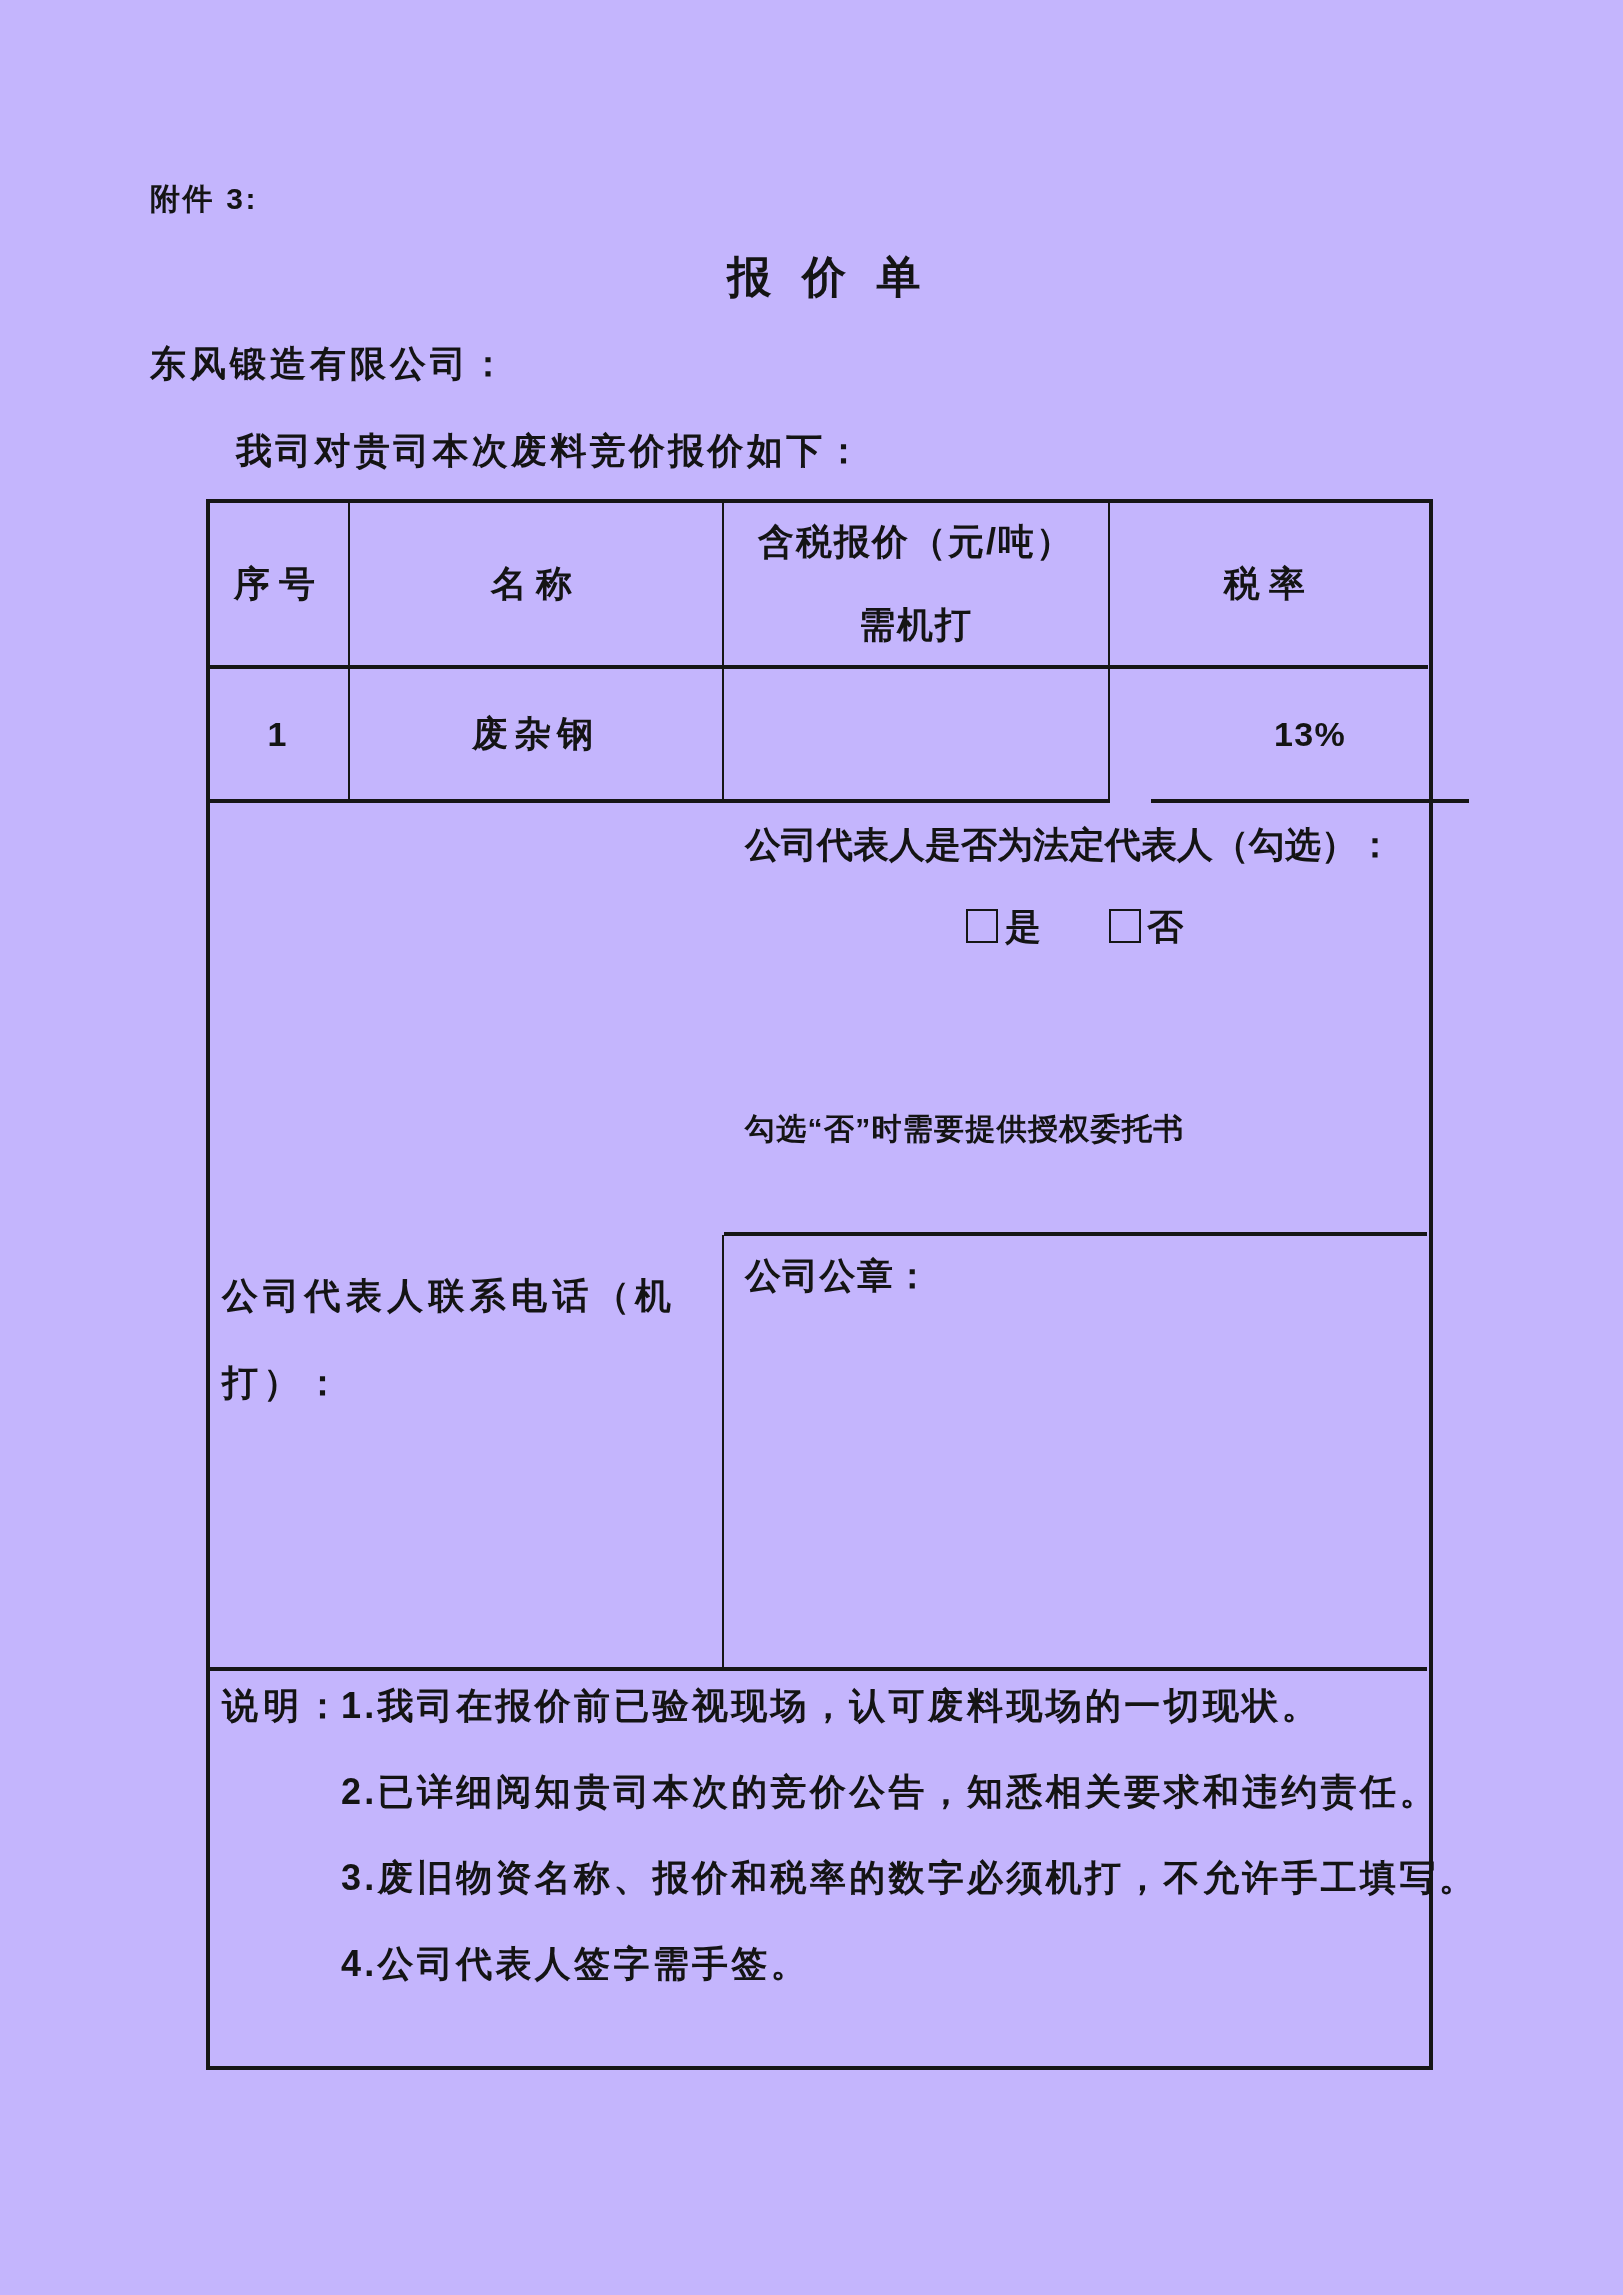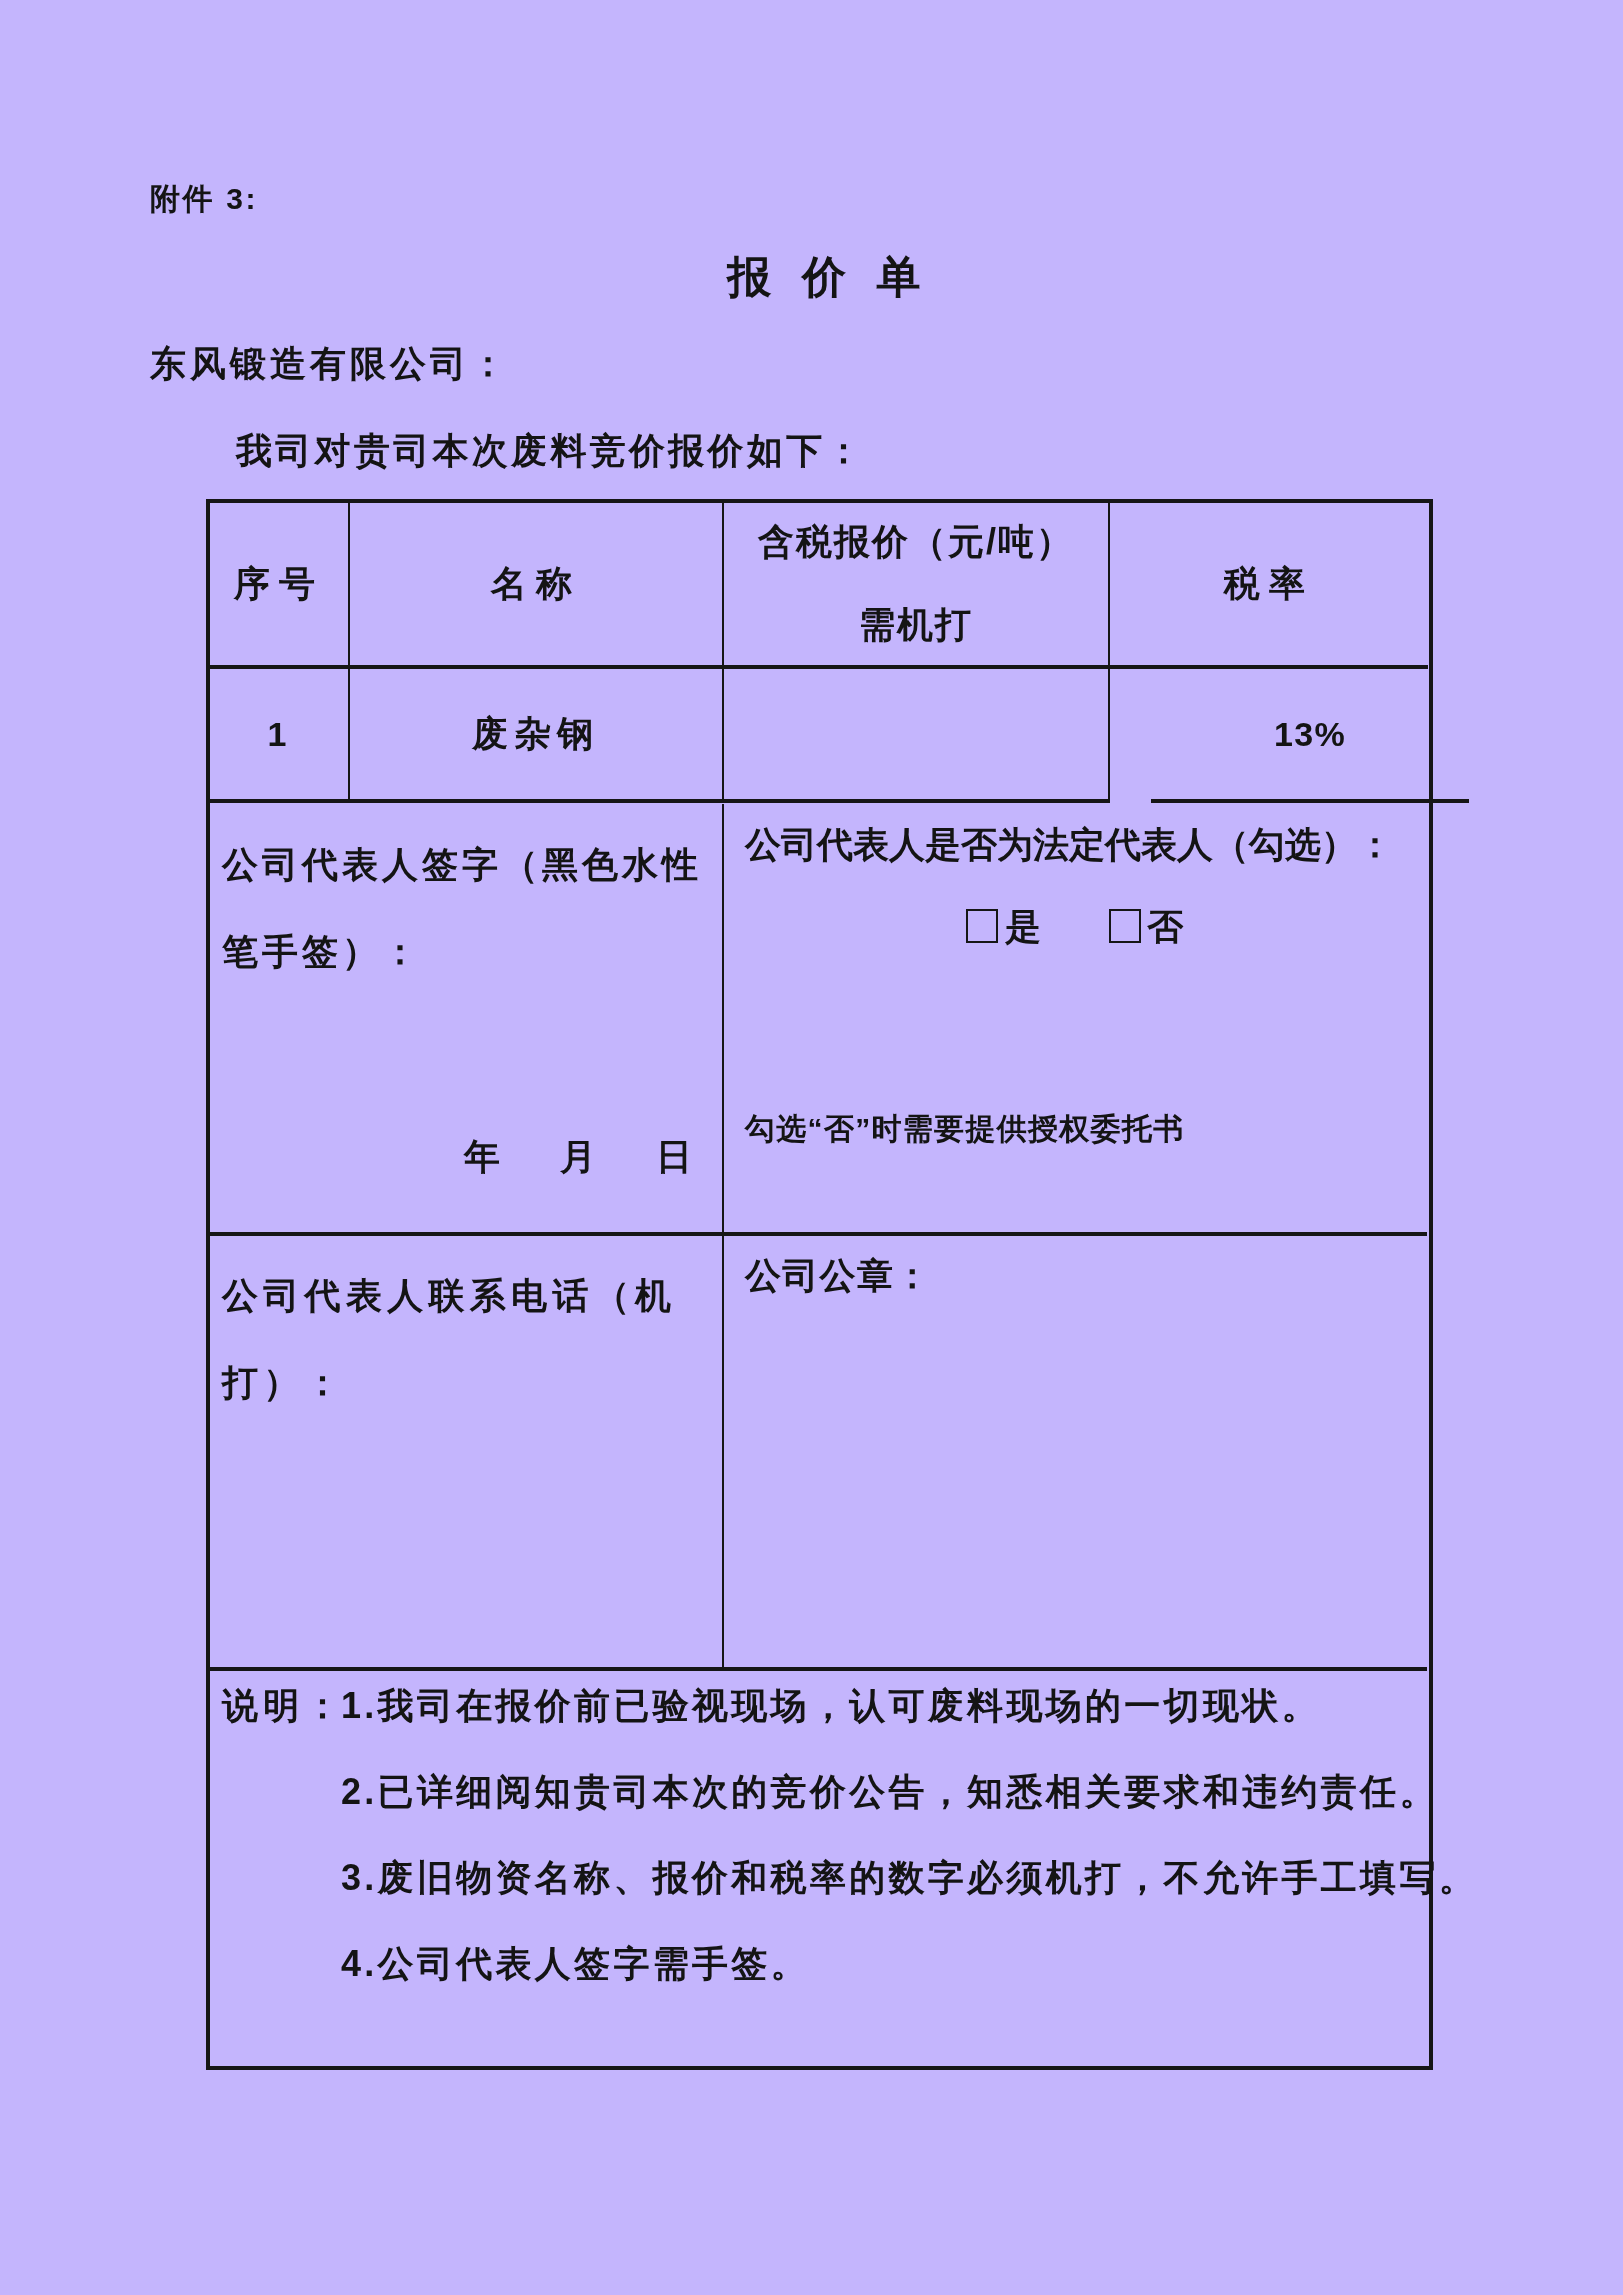--- a/index.html
+++ b/index.html
@@ -75,25 +75,20 @@
       <div>含税报价（元/吨）</div>
       <div>需机打</div>
     </div>
     <div class="cell center bb h-tax">税率</div>
 
     <div class="cell center br bb r-no">1</div>
     <div class="cell center br bb r-name">废杂钢</div>
     <div class="cell center br bb r-price"></div>
     <div class="cell center bb r-tax">13%</div>
 
-    <div class="cell br bb sig-left">
-      <div>公司代表人签字（黑色水性</div>
-      <div>笔手签）：</div>
-      <div class="abs date-line">年　月　日</div>
-    </div>
     <div class="cell bb sig-right">
       <div>公司代表人是否为法定代表人（勾选）：</div>
       <div class="abs cb-line">
         <span><span class="cbox"></span><span>是</span></span>
         <span class="cb-gap"><span class="cbox"></span><span>否</span></span>
       </div>
       <div class="abs auth-note">勾选“否”时需要提供授权委托书</div>
     </div>
 
     <div class="cell br bb ph-left">

